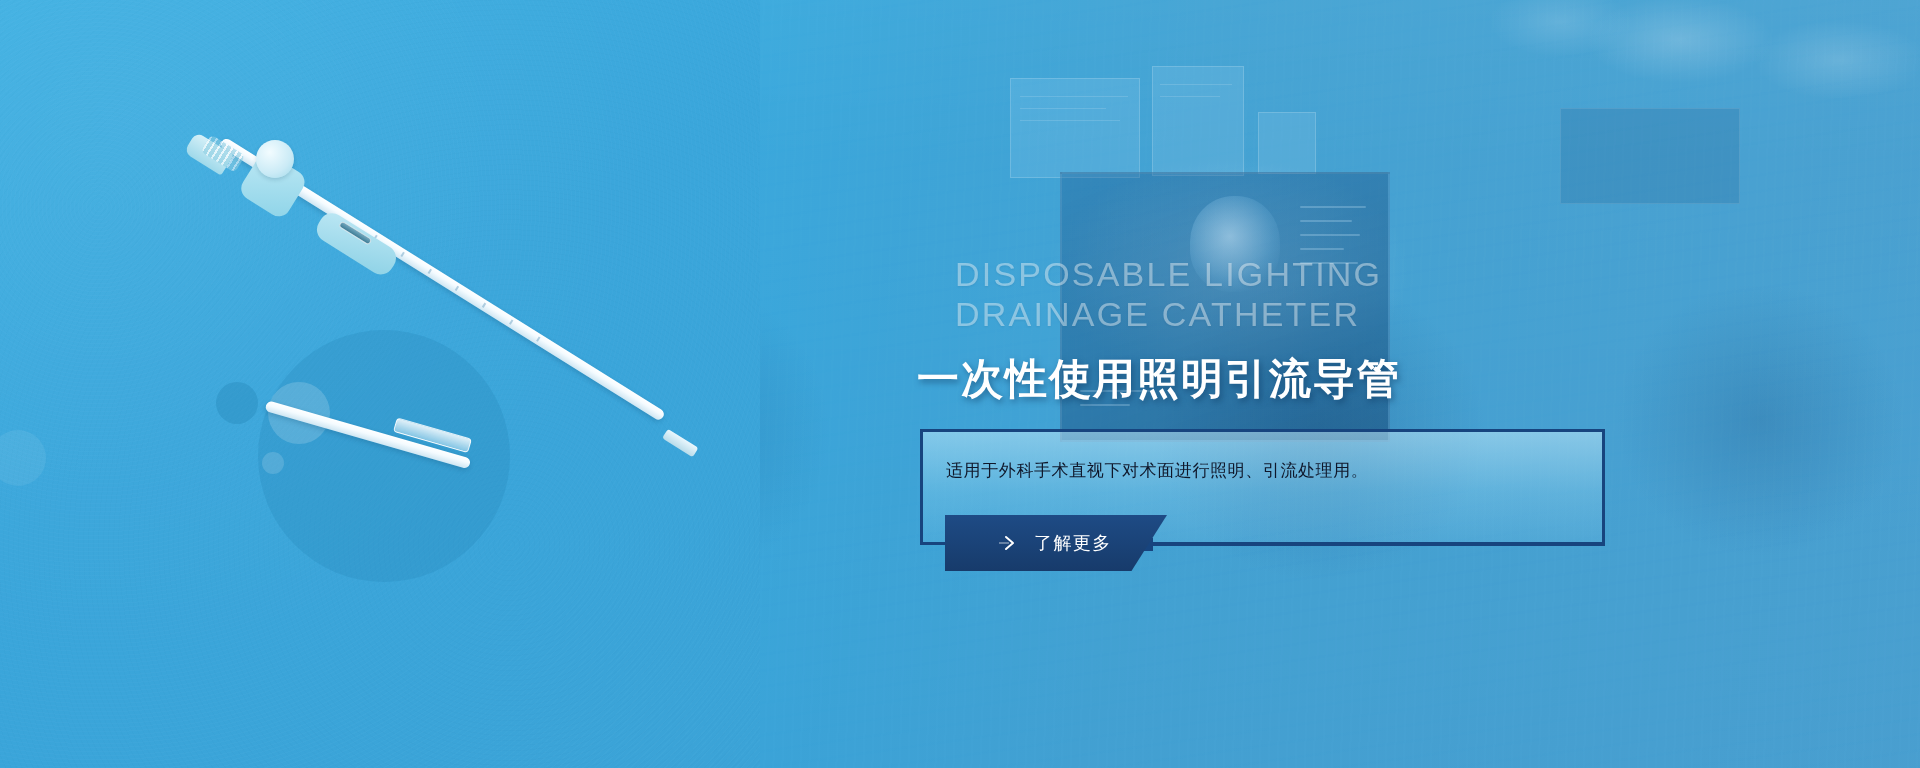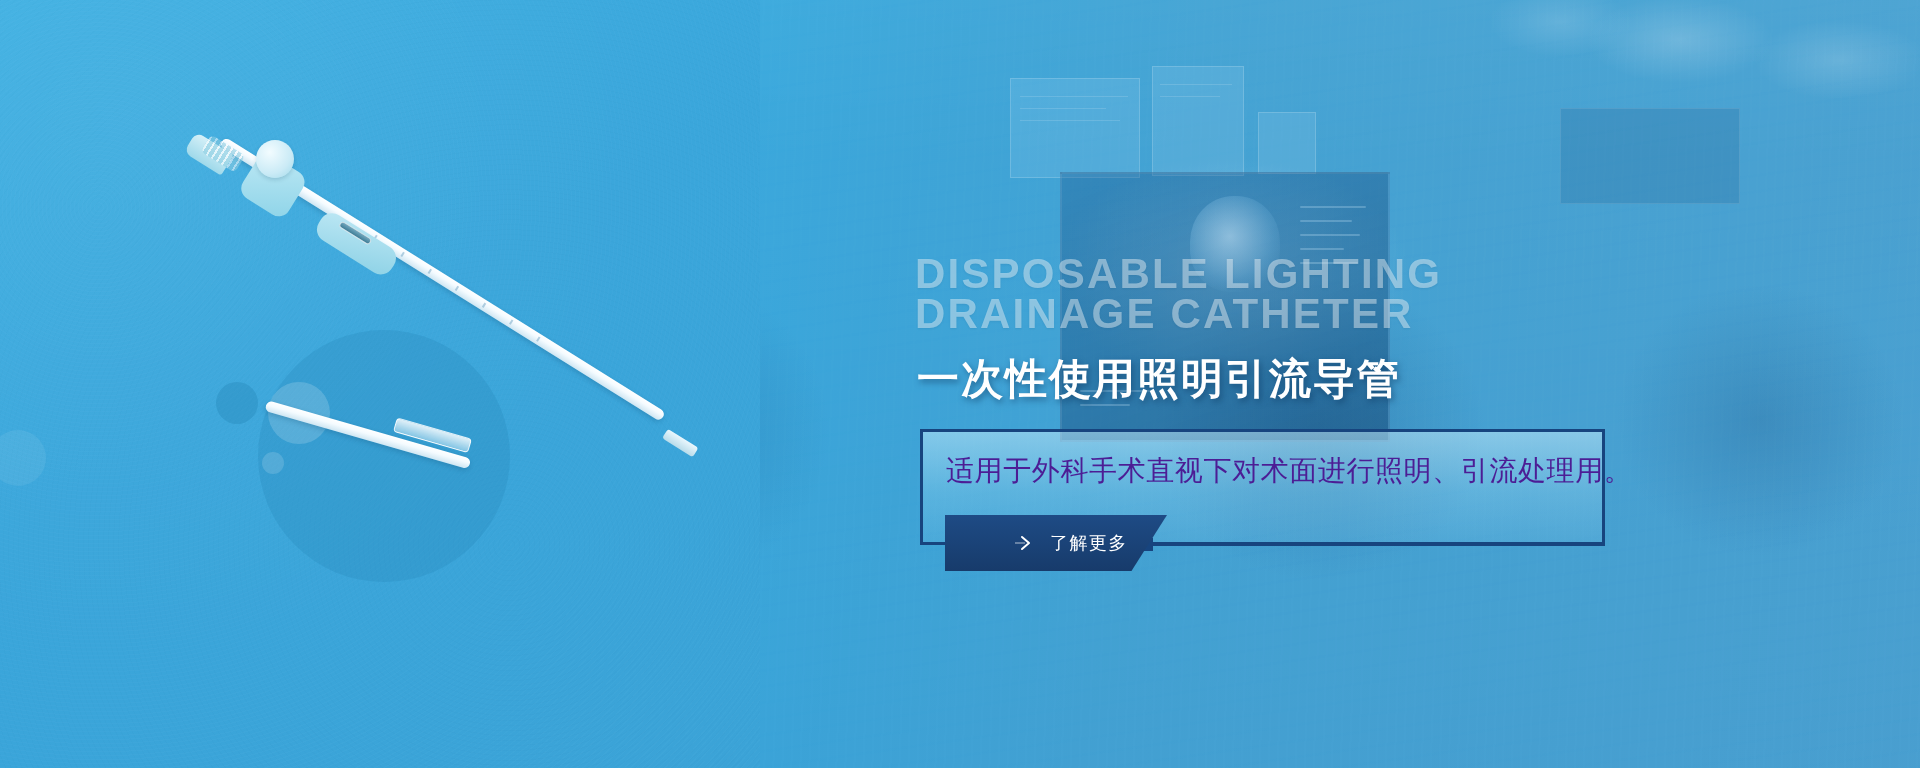--- a/index.html
+++ b/index.html
@@ -151,64 +151,64 @@
   .tube-end-tip {
     position:absolute; left:665px; top:428px; width:36px; height:11px;
     transform-origin:0 50%; transform:rotate(32deg);
     background:linear-gradient(180deg,#eaf7fd,#b9dcea); border-radius:3px;
   }
 
   
   .content { position:absolute; left:0; top:0; width:1920px; height:768px; }
 
   .eyebrow {
-    position:absolute; left:915px; top:254px;
-    font-size:42px; line-height:40px; letter-spacing:2.2px;
-    font-weight:700; color:rgba(255,255,255,.42);
+    position:absolute; left:955px; top:254px;
+    font-size:34px; line-height:40px; letter-spacing:2.2px;
+    font-weight:400; color:rgba(255,255,255,.42);
     white-space:pre-line;
     text-shadow:0 1px 2px rgba(20,70,110,.10);
   }
 
   .headline {
     position:absolute; left:917px; top:348px;
     font-size:42px; line-height:62px; font-weight:bold; color:#ffffff;
     letter-spacing:2px;
     text-shadow:2px 3px 6px rgba(12,55,95,.55);
     white-space:nowrap;
   }
 
   .desc-box {
     position:absolute; left:920px; top:429px; width:685px; height:116px;
     border:3px solid #17447e;
     background:linear-gradient(180deg, rgba(200,238,252,.50) 0%, rgba(150,215,242,.32) 55%, rgba(120,195,232,.20) 100%);
   }
   .desc-text {
     position:absolute; left:946px; top:456px; width:640px;
-    font-size:28px; line-height:30px; color:#4c1d95; letter-spacing:.6px;
+    font-size:17px; line-height:30px; color:#0f172a; letter-spacing:.6px;
     white-space:nowrap;
   }
 
   .cta-line {
     position:absolute; left:1140px; top:543px; width:465px; height:3px;
     background:#17447e;
   }
   .cta-dot {
     position:absolute; left:1140px; top:538px; width:13px; height:13px;
     background:#17447e;
   }
 
   .cta-btn {
     position:absolute; left:945px; top:515px; width:222px; height:56px;
     background:linear-gradient(180deg,#1e4b85,#173b6b);
     clip-path:polygon(0 0, 100% 0, 84% 100%, 0 100%);
     cursor:pointer;
   }
   .cta-inner {
     position:absolute; left:0; top:0; width:100%; height:100%;
-    display:flex; align-items:center; padding-left:53px; gap:12px;margin-left:16px;
+    display:flex; align-items:center; padding-left:53px; gap:12px;
   }
   .cta-arrow {
     display:inline-block; width:24px; height:16px; position:relative; flex:0 0 auto;
   }
   .cta-arrow svg { display:block; }
   .cta-label {
     font-size:18px; color:#ffffff; letter-spacing:1.4px; white-space:nowrap;
   }
 </style>
 </head>

